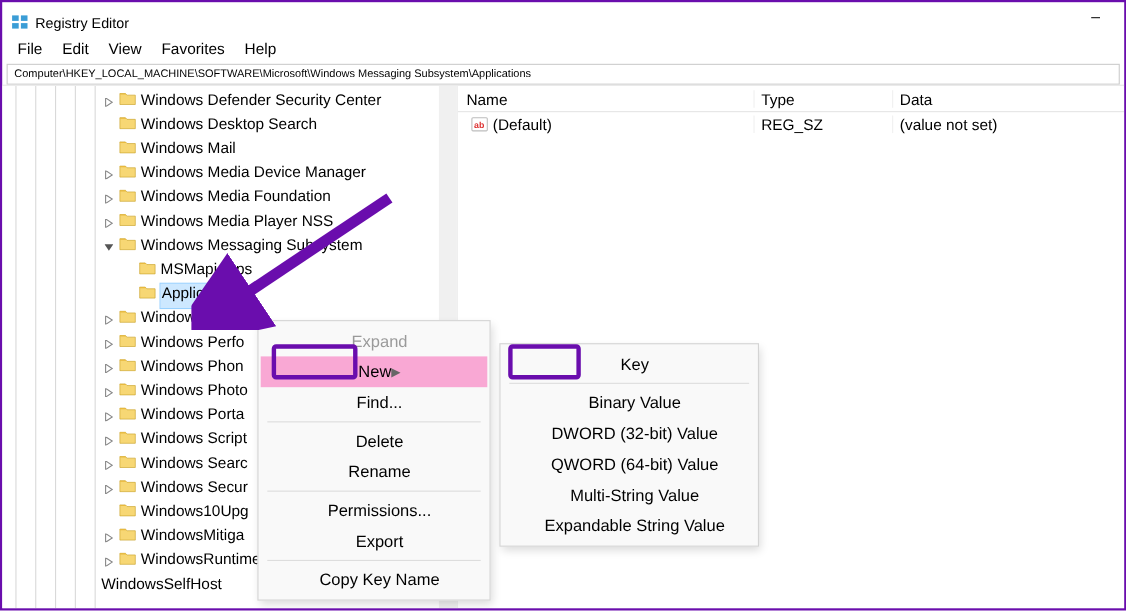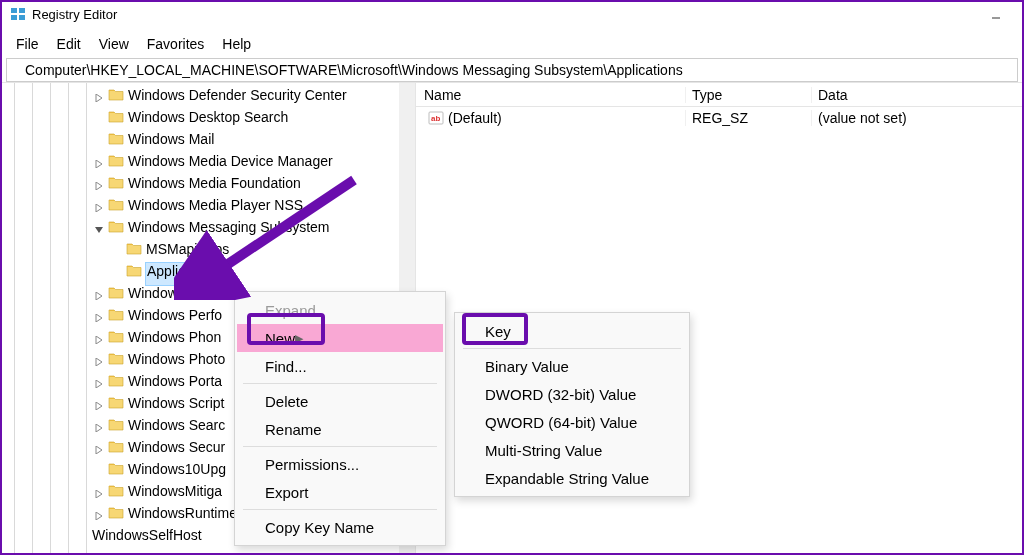--- a/index.html
+++ b/index.html
@@ -9,32 +9,32 @@
     font-size: 13px;
     background: #fff;
     width: 1024px;
     height: 555px;
     overflow: hidden;
     position: relative;
     border: 2px solid #6a0dad;
   }
   .window { display: flex; flex-direction: column; height: 100%; }
   .titlebar {
-    display: flex; align-items: flex-start; justify-content: space-between;
+    display: flex; align-items: flex-end; justify-content: space-between;
     padding: 4px 8px; height: 30px;
   }
   .title-left { display: flex; align-items: center; gap: 6px; }
   .title-text { font-size: 13px; }
   .window-controls { display: flex; gap: 8px; }
   .win-btn { width: 36px; height: 24px; display:flex; align-items:center; justify-content:center; color:#333;}
   .menubar {
     display: flex; gap: 2px; padding: 2px 6px 4px 6px; height: 26px; align-items: center;
   }
   .menu-item { padding: 2px 8px; font-size: 14px; }
-  .addrbar { border: 1px solid #ccc; margin: 0 4px; padding: 3px 18px; font-size: 14px; }
+  .addrbar { border: 1px solid #ccc; margin: 0 4px; padding: 3px 6px; font-size: 10px; }
   .main { display: flex; flex: 1; overflow: hidden; border-top: 1px solid #e5e5e5; }
   .tree-pane {
     width: 414px; border-right: 1px solid #e5e5e5; overflow: hidden; position: relative;
     background: #fff;
   }
   .tree-scroll { height: 100%; overflow: hidden; }
   .vscroll {
     position: absolute; right: 0; top: 0; bottom: 0; width: 16px; background: #f0f0f0;
   }
   .vscroll-thumb {
@@ -60,21 +60,21 @@
   .list-body { flex:1; }
   .list-row { display:flex; align-items:center; height: 22px; font-size:14px;}
   .val-icon { width:16px; height:16px; margin: 0 4px; display:inline-block;}
   .context-menu {
     position: absolute; background: #f9f9f9; border: 1px solid #d4d4d4;
     box-shadow: 2px 4px 8px rgba(0,0,0,0.15); font-size: 15px;
     padding: 4px 2px;
   }
   .cm-main { left: 232px; top: 289px; width: 212px; }
   .cm-sub  { left: 452px; top: 310px; width: 236px; }
-  .cm-item { padding: 6px 18px 6px 28px; display:flex; align-items:center; justify-content:flex-start; height:28px;}
+  .cm-item { padding: 6px 18px 6px 28px; display:flex; align-items:center; justify-content:center; height:28px;}
   .cm-item.disabled { color: #9a9a9a; }
   .cm-item.hover { background: #f9a8d4; }
   .cm-sep { height:1px; background:#ddd; margin: 3px 6px; }
   .cm-sub-indicator { font-size:11px; color:#666; }
   .highlight-box {
     position: absolute; border: 4px solid #6a0dad; border-radius: 4px; pointer-events:none;
   }
   .hb-new { left: 245px; top: 311px; width: 78px; height: 32px; }
   .hb-key { left: 460px; top: 311px; width: 66px; height: 32px; }
   .arrow-svg { position:absolute; left: 172px; top: 168px; pointer-events:none; }

